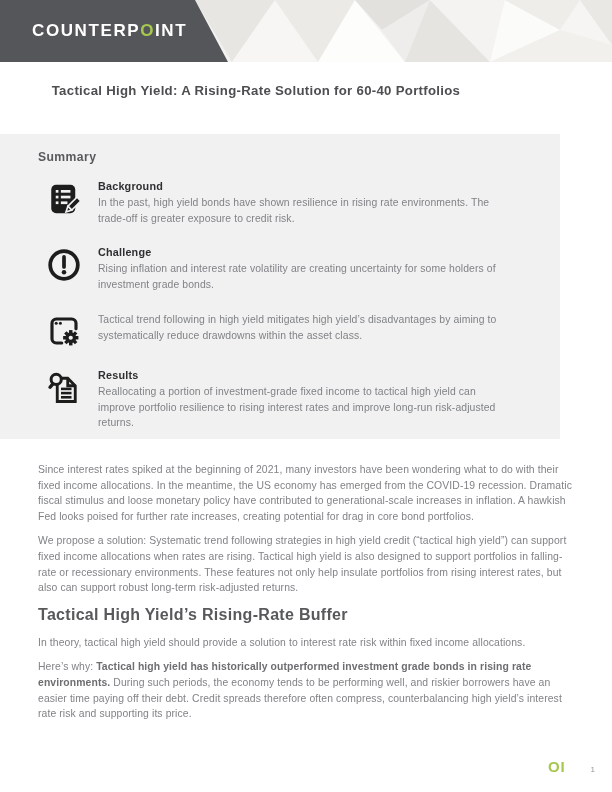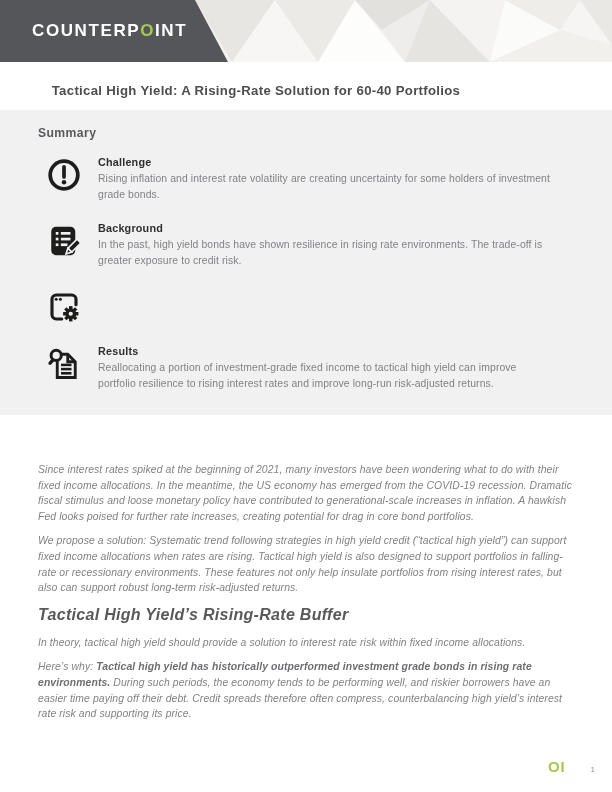--- a/index.html
+++ b/index.html
@@ -24,33 +24,33 @@
     color:#ffffff;font-weight:bold;font-size:17px;letter-spacing:1.6px;white-space:nowrap;
   }
   .logo .accent{color:var(--accent);}
   
   .title{
     position:absolute;top:83px;left:0;width:512px;text-align:center;margin:0;
     font-size:13.2px;font-weight:bold;color:#4d4e50;letter-spacing:0.3px;
   }
   
   .summary{
-    position:absolute;top:110px;left:0;width:612px;height:305px;
+    position:absolute;top:134px;left:0;width:560px;height:305px;
     background:var(--panel-gray);padding:16px 60px 0 38px;
   }
   .summary-heading{
     margin:0 0 16px 0;font-size:12.2px;font-weight:bold;color:var(--heading-gray);letter-spacing:0.4px;
   }
   .summary-item{display:flex;gap:16px;margin-bottom:20px;}
   .summary-item .icon{width:36px;height:36px;flex:none;margin-left:8px;margin-top:1px;}
   .summary-item .icon svg{width:36px;height:36px;display:block;}
   .summary-item h3{margin:0 0 3px 0;font-size:10.8px;font-weight:bold;color:#2f2f31;letter-spacing:0.2px;}
   .summary-item p{margin:0;font-size:10.4px;line-height:15.5px;color:var(--text-gray);max-width:464px;letter-spacing:0.1px;}
   
-  .main{position:absolute;top:462px;left:38px;width:537px;font-style:italic;}
+  .main{position:absolute;top:462px;left:38px;width:537px;}
   .main p{margin:0 0 9px 0;font-size:10.4px;line-height:15.6px;color:var(--text-gray);letter-spacing:0.1px;}
   .main p strong{color:#6d6e71;}
   .section-heading{
     margin:10px 0 11px 0;font-size:16px;font-weight:bold;color:var(--heading-gray);letter-spacing:0.3px;
   }
   
   .footer{position:absolute;right:17px;bottom:17px;display:flex;align-items:baseline;gap:25px;}
   .footer .mark{color:var(--accent);font-weight:bold;font-size:15px;letter-spacing:0.8px;}
   .footer .pagenum{color:#939598;font-size:8px;}
 </style>
@@ -82,34 +82,20 @@
     </div>
   </header>
 
   <h1 class="title">Tactical High Yield: A Rising-Rate Solution for 60-40 Portfolios</h1>
 
   <section class="summary">
     <h2 class="summary-heading">Summary</h2>
 
     <div class="summary-item">
       <span class="icon">
-        <svg viewBox="0 0 24 24" fill="none">
-          <circle cx="12" cy="12" r="9.2" stroke="#1d1d1b" stroke-width="2.5"></circle>
-          <line x1="12" y1="6.6" x2="12" y2="13.3" stroke="#1d1d1b" stroke-width="2.5" stroke-linecap="round"></line>
-          <circle cx="12" cy="16.9" r="1.5" fill="#1d1d1b"></circle>
-        </svg>
-      </span>
-      <div class="txt">
-        <h3>Challenge</h3>
-        <p>Rising inflation and interest rate volatility are creating uncertainty for some holders of investment grade bonds.</p>
-      </div>
-    </div>
-
-    <div class="summary-item">
-      <span class="icon">
         <svg viewBox="0 0 24 24">
           <rect x="3.5" y="2.5" width="16" height="19" rx="3.2" fill="#1d1d1b"></rect>
           <g fill="#f1f1f2">
             <rect x="6.5" y="6" width="1.8" height="1.8"></rect>
             <rect x="9.9" y="6" width="6.4" height="1.8"></rect>
             <rect x="6.5" y="9.8" width="1.8" height="1.8"></rect>
             <rect x="9.9" y="9.8" width="6.4" height="1.8"></rect>
             <rect x="6.5" y="13.6" width="1.8" height="1.8"></rect>
             <rect x="9.9" y="13.6" width="4.4" height="1.8"></rect>
           </g>
@@ -121,34 +107,49 @@
       </span>
       <div class="txt">
         <h3>Background</h3>
         <p>In the past, high yield bonds have shown resilience in rising rate environments. The trade-off is greater exposure to credit risk.</p>
       </div>
     </div>
 
     <div class="summary-item">
       <span class="icon">
         <svg viewBox="0 0 24 24" fill="none">
+          <circle cx="12" cy="12" r="9.2" stroke="#1d1d1b" stroke-width="2.5"></circle>
+          <line x1="12" y1="6.6" x2="12" y2="13.3" stroke="#1d1d1b" stroke-width="2.5" stroke-linecap="round"></line>
+          <circle cx="12" cy="16.9" r="1.5" fill="#1d1d1b"></circle>
+        </svg>
+      </span>
+      <div class="txt">
+        <h3>Challenge</h3>
+        <p>Rising inflation and interest rate volatility are creating uncertainty for some holders of investment grade bonds.</p>
+      </div>
+    </div>
+
+    <div class="summary-item">
+      <span class="icon">
+        <svg viewBox="0 0 24 24" fill="none">
           <path d="M20 10.5 V6.8 C20 5.3 18.7 4 17.2 4 H6.8 C5.3 4 4 5.3 4 6.8 V17.2 C4 18.7 5.3 20 6.8 20 H10.5" stroke="#1d1d1b" stroke-width="2.1" stroke-linecap="round"></path>
           <circle cx="6.8" cy="6.9" r="1" fill="#1d1d1b"></circle>
           <circle cx="9.6" cy="6.9" r="1" fill="#1d1d1b"></circle>
           <g stroke="#1d1d1b" stroke-width="2.3">
             <line x1="16.5" y1="11.4" x2="16.5" y2="21.6"></line>
             <line x1="11.4" y1="16.5" x2="21.6" y2="16.5"></line>
             <line x1="12.9" y1="12.9" x2="20.1" y2="20.1"></line>
             <line x1="20.1" y1="12.9" x2="12.9" y2="20.1"></line>
           </g>
           <circle cx="16.5" cy="16.5" r="3.6" fill="#1d1d1b"></circle>
           <circle cx="16.5" cy="16.5" r="1.4" fill="#f1f1f2"></circle>
         </svg>
       </span>
       <div class="txt">
+        <p>Tactical trend following in high yield mitigates high yield’s disadvantages by aiming to systematically reduce drawdowns within the asset class.</p>
       </div>
     </div>
 
     <div class="summary-item">
       <span class="icon">
         <svg viewBox="0 0 24 24" fill="none">
           <path d="M7.5 5.5 H14.5 L19.5 10.5 V21 H7.5 Z" stroke="#1d1d1b" stroke-width="1.9" fill="#f1f1f2"></path>
           <path d="M14.5 5.5 V10.5 H19.5" stroke="#1d1d1b" stroke-width="1.9"></path>
           <g stroke="#1d1d1b" stroke-width="1.7">
             <line x1="10" y1="12.6" x2="17" y2="12.6"></line>

